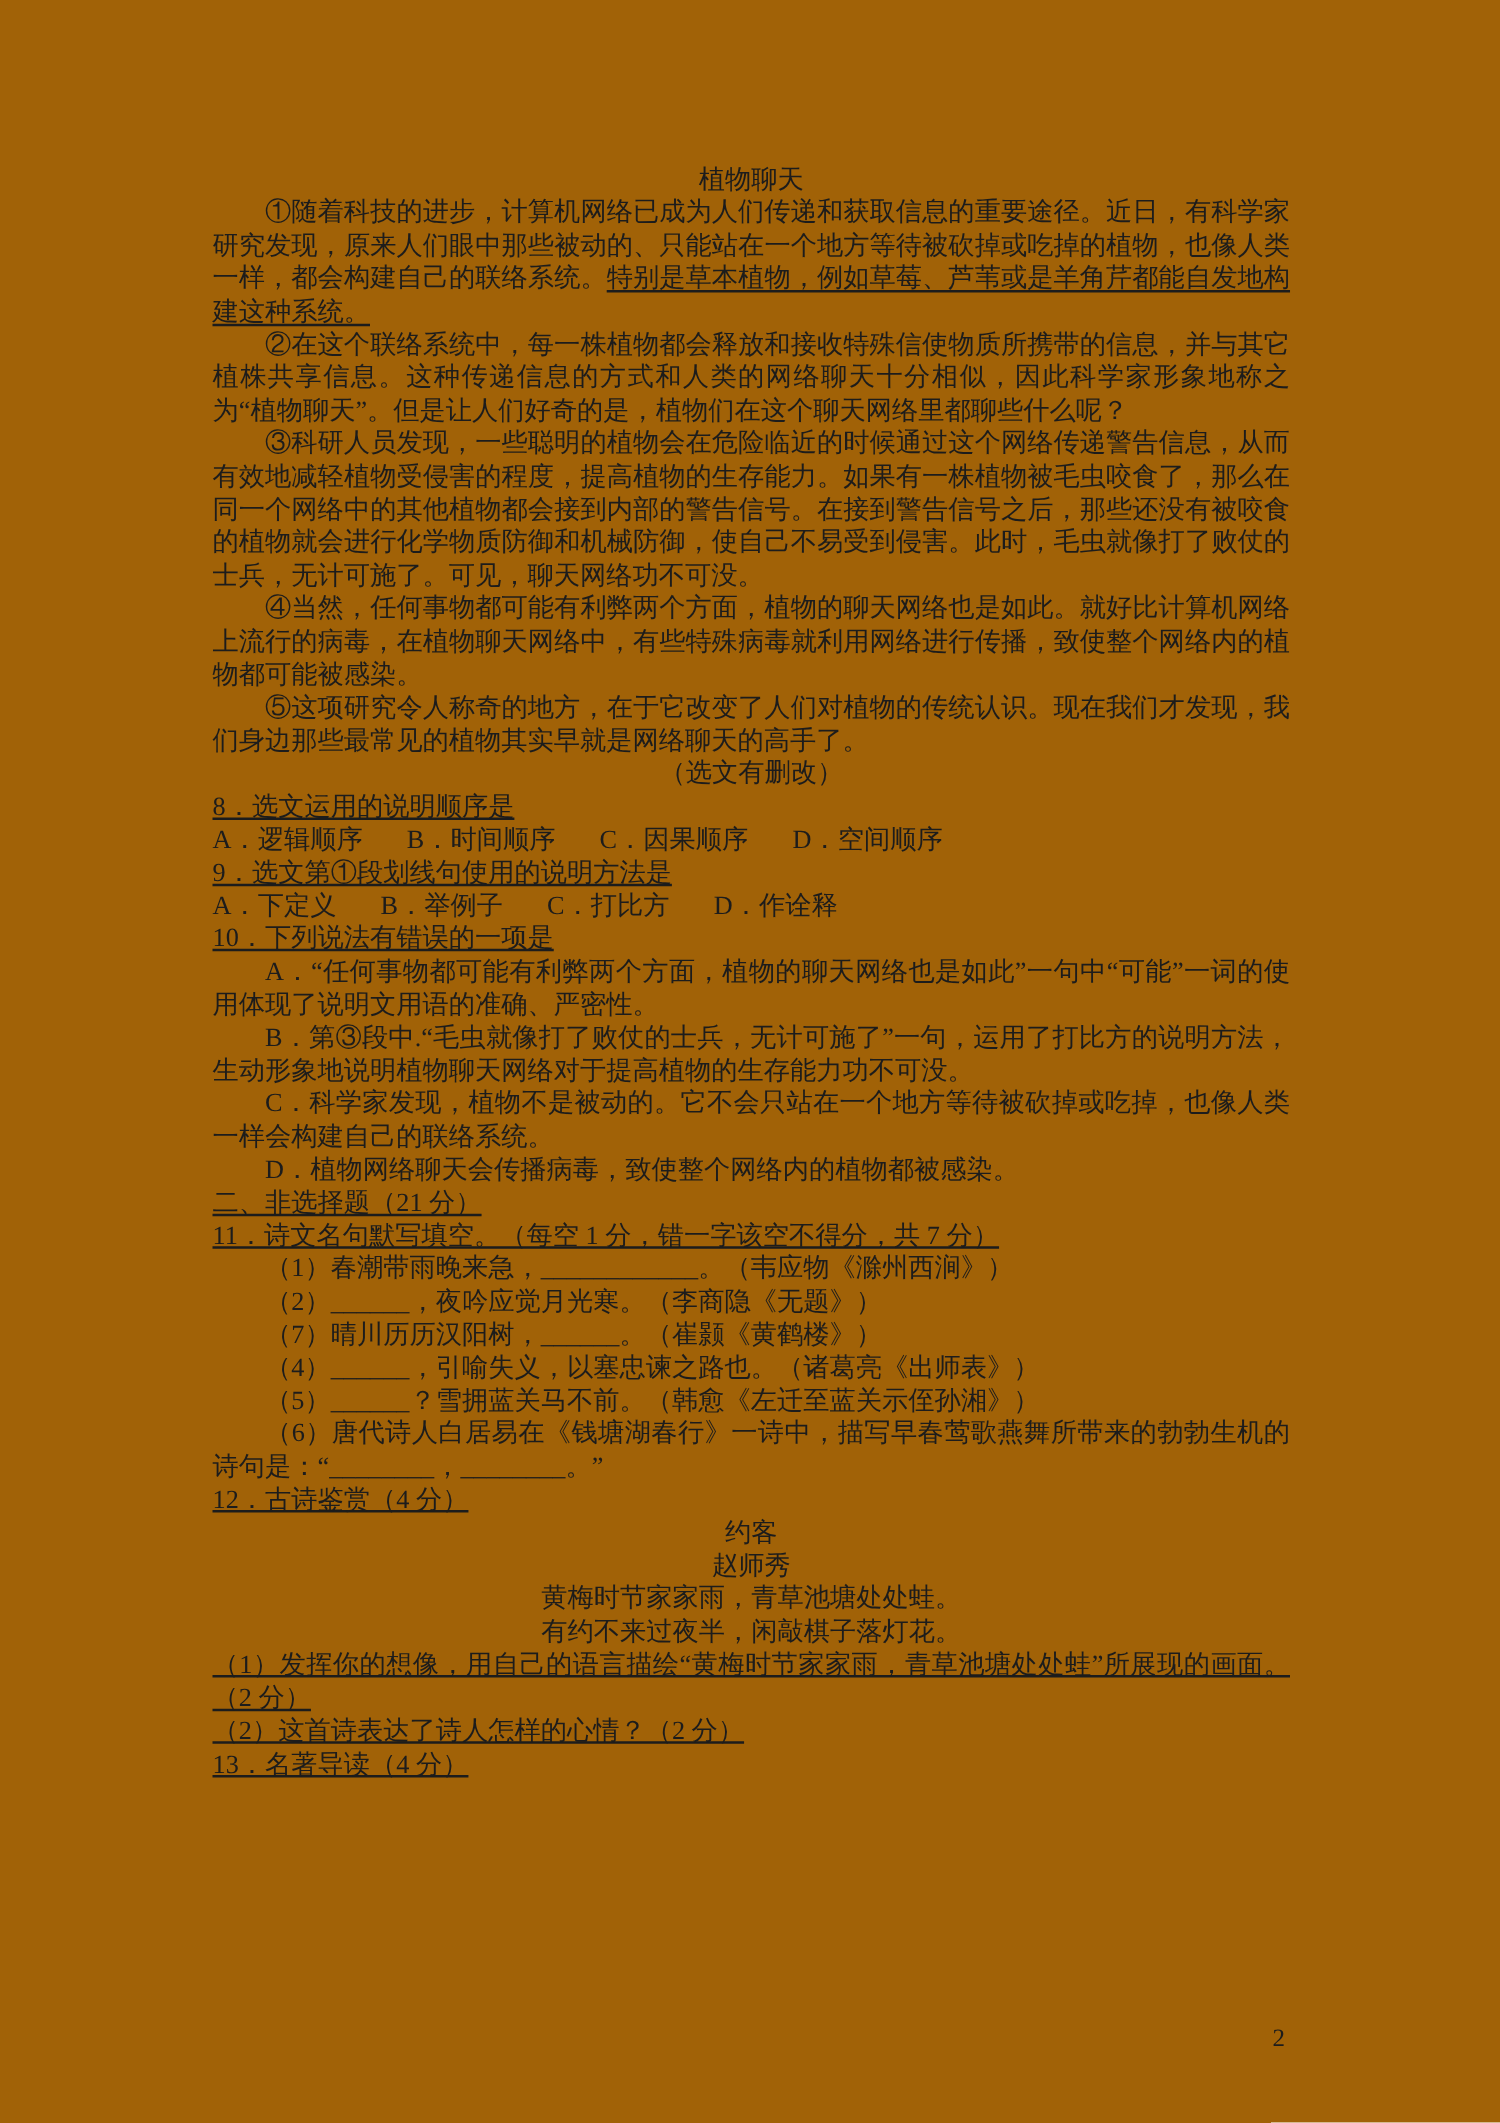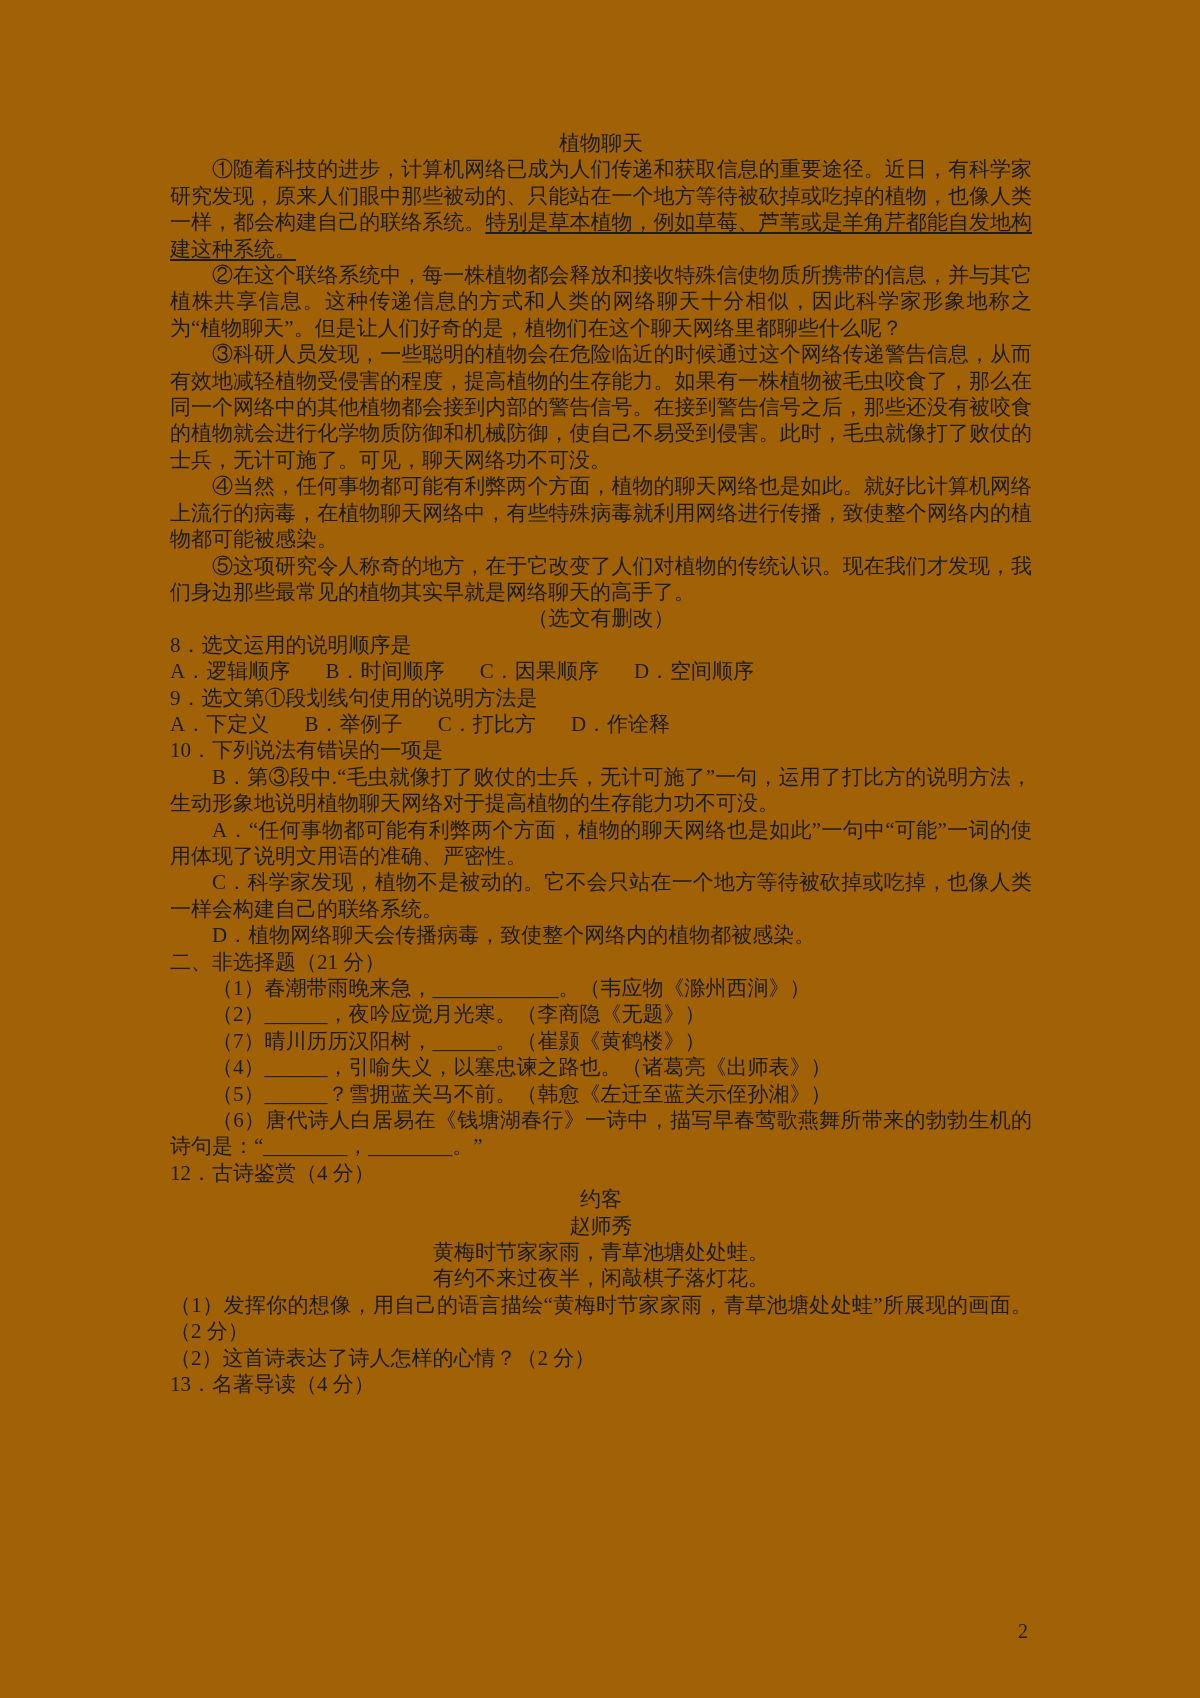--- a/index.html
+++ b/index.html
@@ -21,21 +21,21 @@
     font-size: 21px;
     line-height: 26.4px;
     text-align: justify;
     text-justify: inter-character;
     word-break: break-all;
   }
   .content p { margin: 0; padding: 0; }
   .title { text-align: center; font-weight: normal; font-size: 21px; margin: 0; }
   .para { text-indent: 2em; }
   .source-note { text-align: center; }
-  .stem { text-indent: 0; }
+  .stem { text-indent: 0; text-decoration: underline; }
   .options-row { padding-left: 2em; }
   .options-row .opt { display: inline-block; margin-right: 30px; }
   .options-row .opt:last-child { margin-right: 0; }
   .option-para { text-indent: 2em; }
   .item { text-indent: 2em; }
   .centered { text-align: center; }
   .underlined { text-decoration: underline; text-underline-offset: 3px; }
   .page-number {
     position: absolute;
     right: 172px;
@@ -75,27 +75,28 @@
 
     <p class="stem">9．选文第①段划线句使用的说明方法是</p>
     <p class="options-row">
       <span class="opt">A．下定义</span>
       <span class="opt">B．举例子</span>
       <span class="opt">C．打比方</span>
       <span class="opt">D．作诠释</span>
     </p>
 
     <p class="stem">10．下列说法有错误的一项是</p>
+    <p class="option-para">A．“任何事物都可能有利弊两个方面，植物的聊天网络也是如此”一句中“可能”一词的使用体现了说明文用语的准确、严密性。</p>
     <p class="option-para">B．第③段中.“毛虫就像打了败仗的士兵，无计可施了”一句，运用了打比方的说明方法，生动形象地说明植物聊天网络对于提高植物的生存能力功不可没。</p>
-    <p class="option-para">A．“任何事物都可能有利弊两个方面，植物的聊天网络也是如此”一句中“可能”一词的使用体现了说明文用语的准确、严密性。</p>
     <p class="option-para">C．科学家发现，植物不是被动的。它不会只站在一个地方等待被砍掉或吃掉，也像人类一样会构建自己的联络系统。</p>
     <p class="option-para">D．植物网络聊天会传播病毒，致使整个网络内的植物都被感染。</p>
 
     <p class="stem">二、非选择题（21 分）</p>
 
+    <p class="stem">11．诗文名句默写填空。（每空 1 分，错一字该空不得分，共 7 分）</p>
     <p class="item">（1）春潮带雨晚来急，____________。（韦应物《滁州西涧》）</p>
     <p class="item">（2）______，夜吟应觉月光寒。（李商隐《无题》）</p>
     <p class="item">（7）晴川历历汉阳树，______。（崔颢《黄鹤楼》）</p>
     <p class="item">（4）______，引喻失义，以塞忠谏之路也。（诸葛亮《出师表》）</p>
     <p class="item">（5）______？雪拥蓝关马不前。（韩愈《左迁至蓝关示侄孙湘》）</p>
     <p class="item">（6）唐代诗人白居易在《钱塘湖春行》一诗中，描写早春莺歌燕舞所带来的勃勃生机的诗句是：“________，________。”</p>
 
     <p class="stem">12．古诗鉴赏（4 分）</p>
     <p class="centered">约客</p>
     <p class="centered">赵师秀</p>

